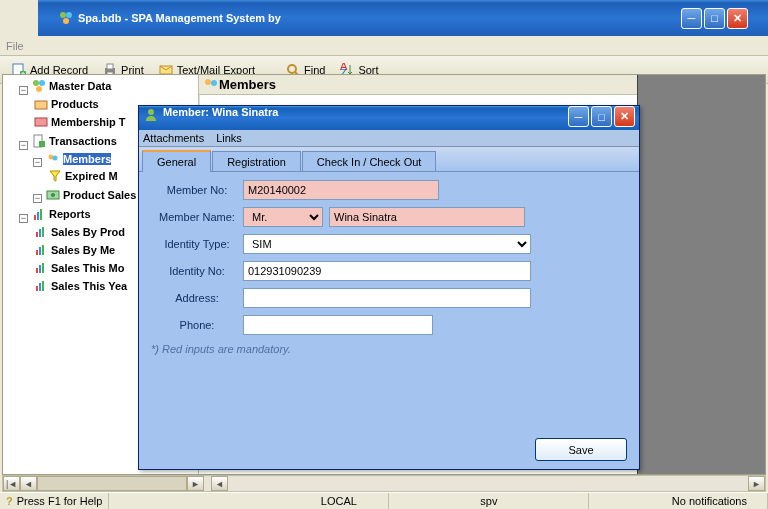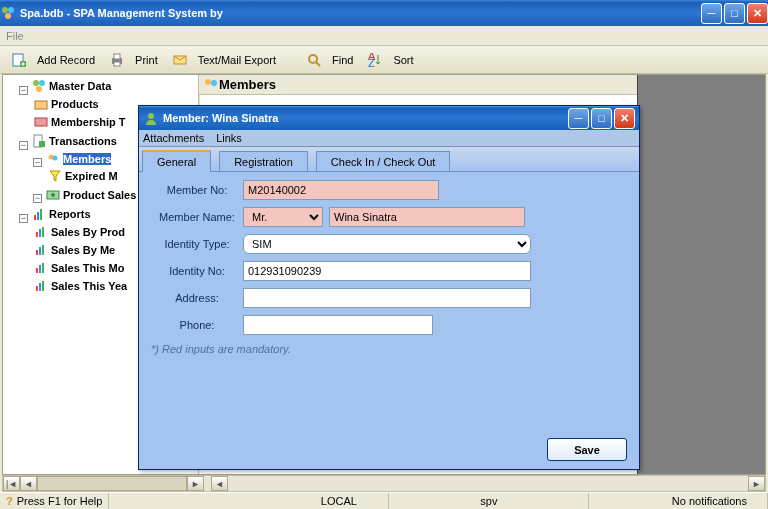--- a/index.html
+++ b/index.html
@@ -1,31 +1,31 @@
 <!DOCTYPE html>
 <html><head>
 <meta charset="utf-8">
 <style>
 * { box-sizing: border-box; margin: 0; padding: 0; font-family: Tahoma, sans-serif; font-size: 11px; }
 body { background: #ece9d8; width: 768px; height: 509px; overflow: hidden; position: relative; }
 
 
-.main-titlebar { height: 26px; background: linear-gradient(#3c8cde, #1f5fb8 8%, #2a75d3 50%, #1f5fb8); display: flex; align-items: center; padding: 0 0; color: #fff; font-weight: bold; }
+.main-titlebar { height: 36px; background: linear-gradient(#3c8cde, #1f5fb8 8%, #2a75d3 50%, #1f5fb8); display: flex; align-items: center; padding: 0 20px; color: #fff; font-weight: bold; margin-left: 38px; }
 .main-titlebar .icon { width: 16px; height: 16px; margin-right: 4px; display:flex;align-items:center;justify-content:center;}
 .main-titlebar .title { flex: 1; }
 .winbtns { display: flex; gap: 2px; }
 .winbtn { width: 21px; height: 21px; background: linear-gradient(#6fa8e8,#2f6dc4); border: 1px solid #fff; border-radius: 3px; display:flex; align-items:center; justify-content:center; color:#fff; font-weight:bold; cursor:pointer;}
 .winbtn.close { background: linear-gradient(#f08070,#d43818); }
 
 
 .menubar { height: 20px; background: #ece9d8; border-bottom: 1px solid #c0c0a8; display: flex; align-items: center; padding: 0 6px; color: #888; }
 
 
 .toolbar { height: 28px; background: linear-gradient(#f5f3e8, #e3e0c8); border-bottom: 1px solid #c0c0a8; display: flex; align-items: center; padding: 0 6px; gap: 4px; }
-.tbtn { display: flex; align-items: center; gap: 10px; padding: 2px 4px; cursor: pointer; border: 1px solid transparent; border-radius: 2px; }
+.tbtn { display: flex; align-items: center; gap: 3px; padding: 2px 4px; cursor: pointer; border: 1px solid transparent; border-radius: 2px; }
 .tbtn .ti { width: 16px; height: 16px; display:flex;align-items:center;justify-content:center;}
 
 
 .bodyarea { position: absolute; top: 74px; bottom: 34px; left: 0; right: 0; background: #fff; border: 1px solid #a0a088; margin: 0 2px; }
 .tree { width: 196px; height: 100%; float: left; border-right: 1px solid #c0c0a8; overflow: hidden; padding: 2px; }
 .tree ul { list-style: none; padding-left: 14px; }
 .tree li { padding: 1px 0; white-space: nowrap; }
 .tree .node { display: inline-flex; align-items: center; gap: 2px; cursor:pointer;font-weight:bold; }
 .tree .exp { width: 9px; height: 9px; border: 1px solid #888; display: inline-flex; align-items:center; justify-content:center; margin-right: 3px; font-size: 9px; line-height: 7px; color:#555; background:#fff;}
 .tree .sel { background: #316ac5; color: #fff; }
@@ -46,45 +46,45 @@
 .scroll-bar { position: absolute; bottom:17px; left:2px; right:2px; height:17px; background:#e8e5d8; border:1px solid #c0c0a8; display:flex;}
 .sbtn { width:17px; height:15px; background:linear-gradient(#fff,#d8d4c0); border:1px solid #b0a888; display:flex;align-items:center;justify-content:center;font-size:9px;color:#555;cursor:pointer;}
 .statusbar { position:absolute; bottom:0; left:0; right:0; height:17px; background:#ece9d8; display:flex; align-items:center; border-top:1px solid #fff;}
 .statusbar .cell { border-right: 1px solid #c0c0a8; padding: 0 6px; height:100%; display:flex;align-items:center;}
 .statusbar .cell.local{flex:0 0 100px;justify-content:center;margin-left:180px;}
 .statusbar .cell.spv{flex:0 0 200px;justify-content:center;}
 .statusbar .cell.notif{margin-left:auto;padding-right:20px;}
 
 
 .dialog { position: absolute; left: 138px; top: 105px; width: 502px; height: 365px; border: 1px solid #0a246a; background: #a4c3ef; box-shadow: 2px 2px 4px rgba(0,0,0,0.3); }
-.dlg-title { height: 24px; background: linear-gradient(#4a9ce8, #1560b8 8%, #2a75d3 50%, #1560b8); display:flex; align-items:center; padding:0 4px; color:#fff; font-weight:bold;}
+.dlg-title { height: 24px; background: linear-gradient(#4a9ce8, #1560b8 8%, #2a75d3 50%, #1560b8); display:flex; align-items:flex-start; padding:0 4px; color:#fff; font-weight:bold;}
 .dlg-title .di { width:16px;height:16px;margin-right:4px;display:flex;align-items:center;justify-content:center;}
 .dlg-title .dt { flex:1; }
 .dlg-menu { height:17px; background:#b0c8e8; padding: 0 4px; display:flex; gap:12px; align-items:center;border-bottom:1px solid #8090b0;}
 .dlg-menu span{cursor:pointer;}
 .dlg-body { position:absolute; top:41px; bottom:0; left:0; right:0; background:#a4c3ef; padding: 0;}
 .tabstrip { height: 24px; display:flex; align-items:flex-end; padding-left: 3px; background:linear-gradient(#c8d8f0,#a4c3ef);}
-.tab { padding: 4px 14px; background:#a4c3ef; border:1px solid #7090c0; border-bottom:none; margin-right:8px; cursor:pointer; position:relative; top:1px;}
+.tab { padding: 4px 14px; background:#a4c3ef; border:1px solid #7090c0; border-bottom:none; margin-right:1px; cursor:pointer; position:relative; top:1px;}
 .tab.active { background:#a4c3ef; border-top: 2px solid #f0a040; z-index:2; font-weight:normal;}
 .tabpanel { border-top:1px solid #7090c0; padding: 8px 12px; height: calc(100% - 24px); position:relative;}
 .frow { display:flex; align-items:center; margin-bottom: 7px;}
 .frow label { width: 92px; color: #103060; text-align: center;}
 .frow .inp { border: 1px solid #7b9ebd; padding: 2px 4px; height: 20px; background:#fff;}
 .frow .inp.req { background: #f5c5bf;}
 .frow select.inp { height:20px; background:#fff;}
 .memberno { width: 196px;}
 .salut { width: 80px;}
 .mname { width: 196px; margin-left: 6px;}
-.idtype { width: 288px; border-radius: 6px;}
+.idtype { width: 288px;}
 .idno { width: 288px;}
 .addr { width: 288px; height: 32px; resize:none;}
 .phone { width: 190px;}
 .hint { color: #5070a0; font-style: italic; margin-top: 8px;}
 .btnrow { position:absolute; bottom: 8px; right: 12px;}
-.savebtn { width: 80px; height: 23px; border: 1px solid #003c74; background: linear-gradient(#fff,#e0ecf8); border-radius:3px; cursor:pointer;font-weight:bold;}
+.savebtn { width: 92px; height: 23px; border: 1px solid #003c74; background: linear-gradient(#fff,#e0ecf8); border-radius:3px; cursor:pointer;}
 </style>
 </head>
 <body>
 
 <div class="main-titlebar">
   <span class="icon">
     <svg width="14" height="14" viewBox="0 0 14 14">
         <circle cx="4" cy="4" r="3" fill="#8bc34a"></circle>
         <circle cx="10" cy="4" r="3" fill="#4fc3f7"></circle>
         <circle cx="7" cy="10" r="3" fill="#ffb74d"></circle>

